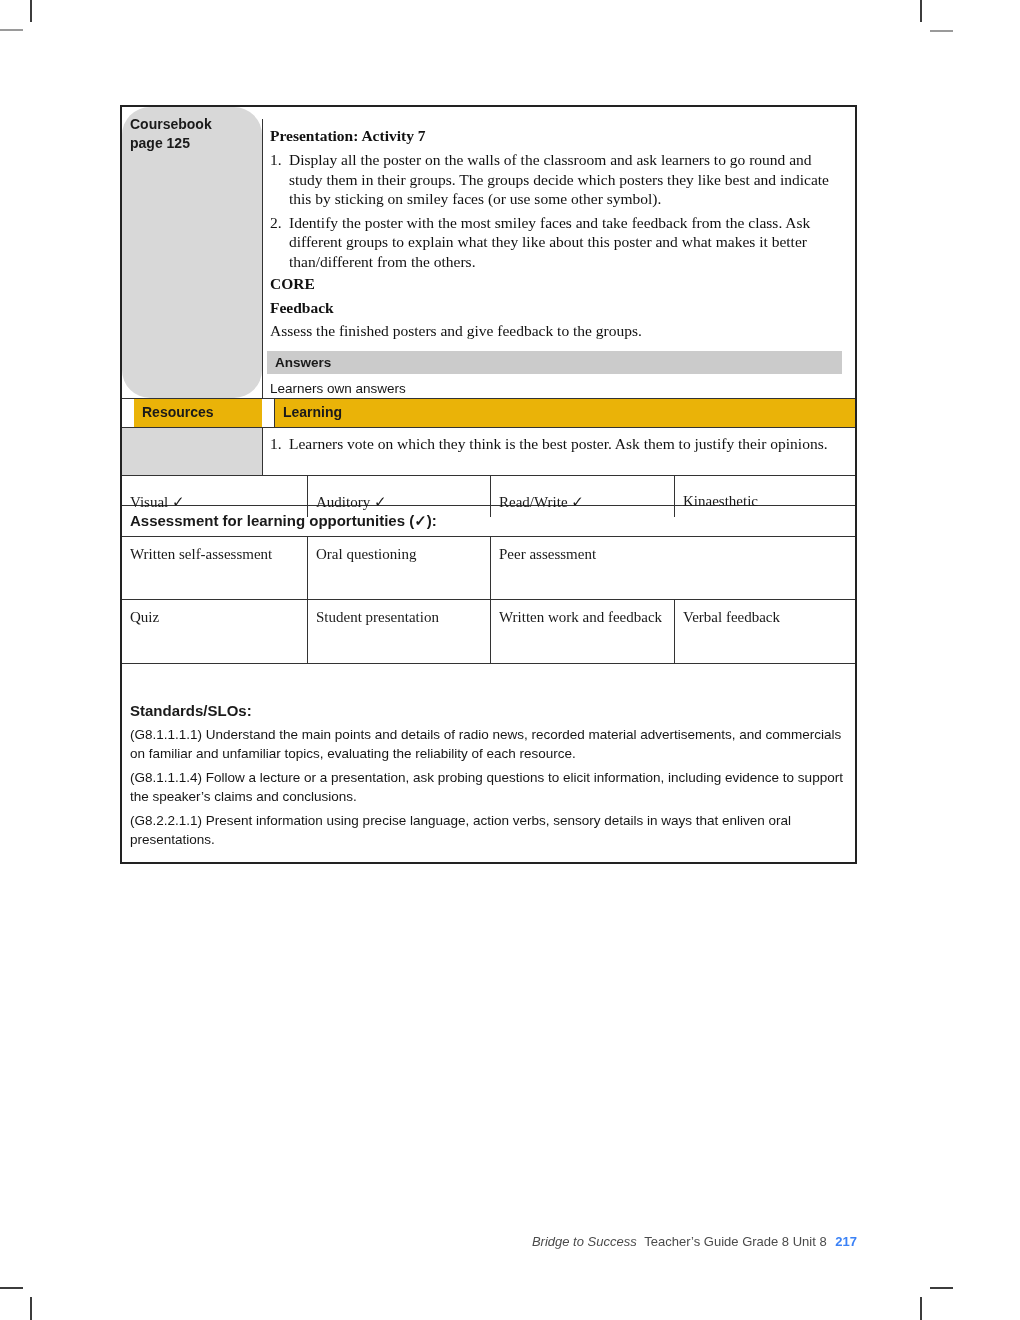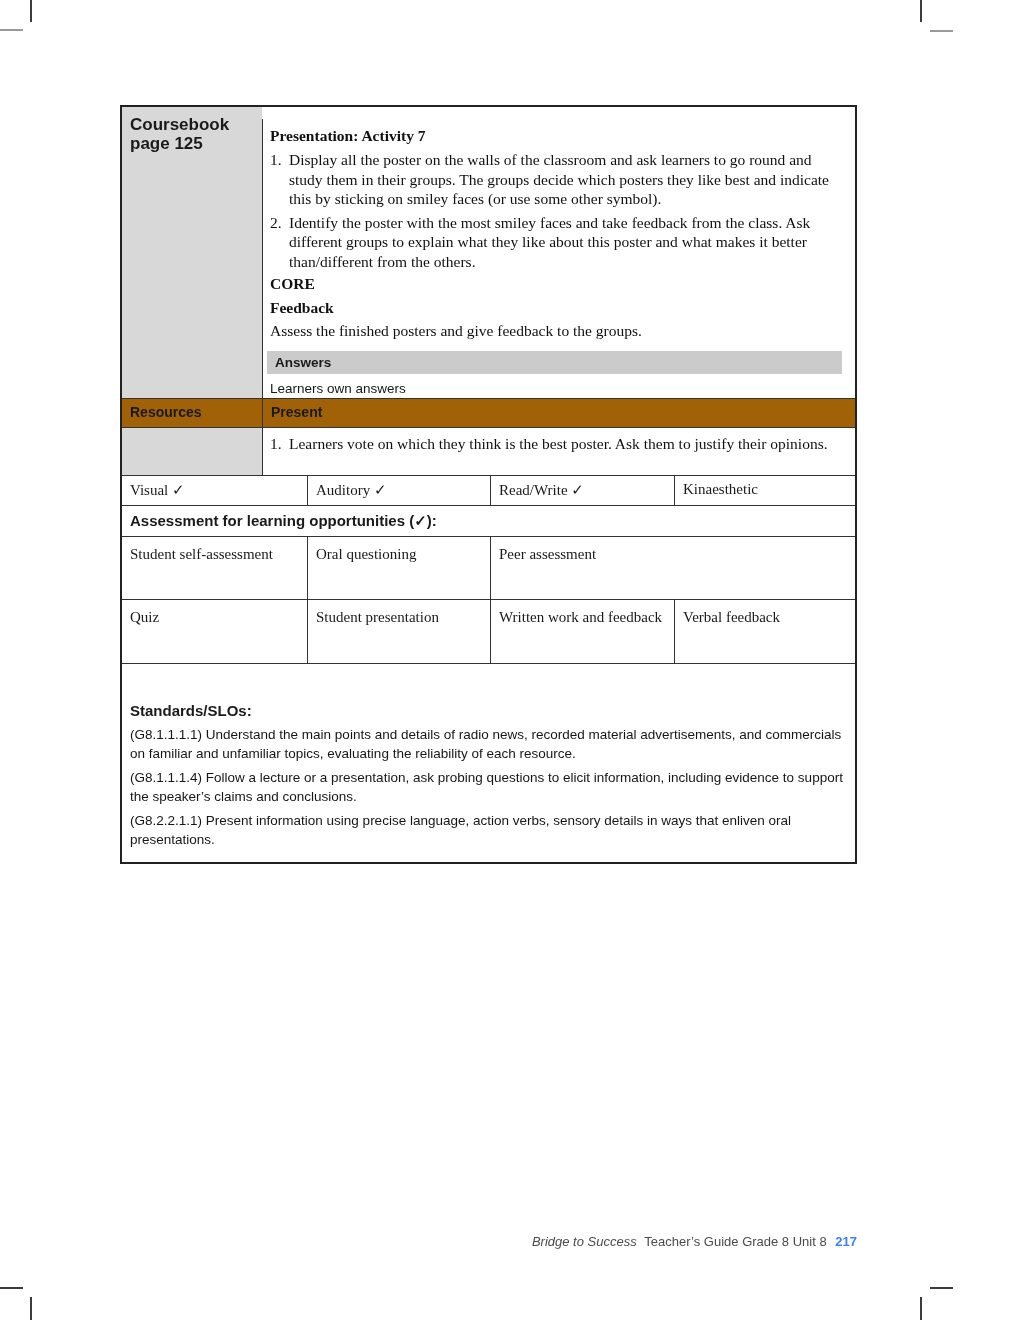--- a/index.html
+++ b/index.html
@@ -35,28 +35,28 @@
     border: 2px solid #222;
     background: #fff;
   }
   .row { display: grid; border-top: 1px solid #333; }
   .row:first-child { border-top: none; }
   .two-col { grid-template-columns: 140px 1fr; }
   .cols4 { grid-template-columns: 185px 183px 184px 1fr; }
   .cell { padding: 6px 8px; }
   .cell + .cell { border-left: 1px solid #333; }
   .gray-light { background: #d8d8d8; }
-  .band { background: #a16207; }
+  .band { background: #eab308; margin-left: 12px; }
 
   .sans-bold { font-family: "Liberation Sans", sans-serif; font-weight: bold; }
   .serif { font-family: "Liberation Serif", serif; font-size: 15.5px; line-height: 19.5px; color: #111; }
   .serif-bold { font-family: "Liberation Serif", serif; font-weight: bold; font-size: 15.5px; color: #111; }
 
   .row-a { min-height: 283px; }
-  .coursebook-cell { font-size: 17px; line-height: 19px; padding-top: 8px; }
+  .coursebook-cell { font-size: 14px; line-height: 19px; padding-top: 8px; border-radius: 28px; }
   .presentation-cell { padding: 8px 10px 0 7px; margin-top: 12px; }
   .presentation-heading { margin-bottom: 5px; }
   .step { display: flex; margin-bottom: 4px; }
   .step .num { flex: 0 0 19px; }
   .step .txt { flex: 1 1 auto; padding-right: 6px; }
   .core-label { margin-top: 4px; margin-bottom: 6px; }
   .feedback-label { margin-bottom: 4px; }
   .feedback-text { margin-bottom: 10px; }
   .answers-bar {
     background: #cbcbcb;
@@ -67,21 +67,21 @@
   }
   .answers-text { font-size: 13.5px; padding: 7px 0 2px 0; color: #161616; }
 
   .row-b { height: 29px; }
   .row-b .cell { padding-top: 5px; font-size: 14px; }
   .row-c { min-height: 48px; }
   .row-c .main { padding: 6px 10px 6px 7px; }
 
   .full-head { padding: 6px 8px 5px 8px; font-size: 15px; font-weight: bold; height: 30px; }
   .row-e { height: 30px; }
-  .row-e .cell { padding-top: 5px; font-family: "Liberation Serif", serif; font-size: 15px; }
+  .row-e .cell { padding-top: 17px; font-family: "Liberation Serif", serif; font-size: 15px; }
   .row-g { height: 63px; }
   .row-h { height: 64px; }
   .assess-cell { font-family: "Liberation Serif", serif; font-size: 15px; line-height: 20px; padding-top: 7px; }
 
   .row-i { display: block; padding: 6px 8px 8px 8px; min-height: 156px; }
   .standards-heading { font-size: 15px; font-weight: bold; margin-bottom: 6px; margin-top: 32px; }
   .standards-item { font-size: 13.5px; line-height: 19px; color: #161616; margin-bottom: 5px; }
 
   
   .footer {
@@ -132,21 +132,21 @@
         <div class="serif feedback-text">Assess the finished posters and give feedback to the groups.</div>
         <div class="answers-bar">
           <span>Answers</span>
         </div>
         <div class="answers-text">Learners own answers</div>
       </div>
     </div>
 
     <div class="row two-col row-b">
       <div class="cell band sans-bold">Resources</div>
-      <div class="cell band sans-bold">Present</div>
+      <div class="cell band sans-bold">Learning</div>
     </div>
 
     <div class="row two-col row-c">
       <div class="cell gray-light"></div>
       <div class="cell main">
         <div class="serif step">
           <span class="num">1.</span>
           <span class="txt">Learners vote on which they think is the best poster. Ask them to justify their opinions.</span>
         </div>
       </div>
@@ -158,21 +158,21 @@
       <div class="cell">Auditory ✓</div>
       <div class="cell">Read/Write ✓</div>
       <div class="cell">Kinaesthetic</div>
     </div>
 
     <div class="row">
       <div class="full-head">Assessment for learning opportunities (✓):</div>
     </div>
 
     <div class="row cols4 row-g">
-      <div class="cell assess-cell">Student self-assessment</div>
+      <div class="cell assess-cell">Written self-assessment</div>
       <div class="cell assess-cell">Oral questioning</div>
       <div class="cell assess-cell">Peer assessment</div>
     </div>
 
     <div class="row cols4 row-h">
       <div class="cell assess-cell">Quiz</div>
       <div class="cell assess-cell">Student presentation</div>
       <div class="cell assess-cell">Written work and feedback</div>
       <div class="cell assess-cell">Verbal feedback</div>
     </div>

